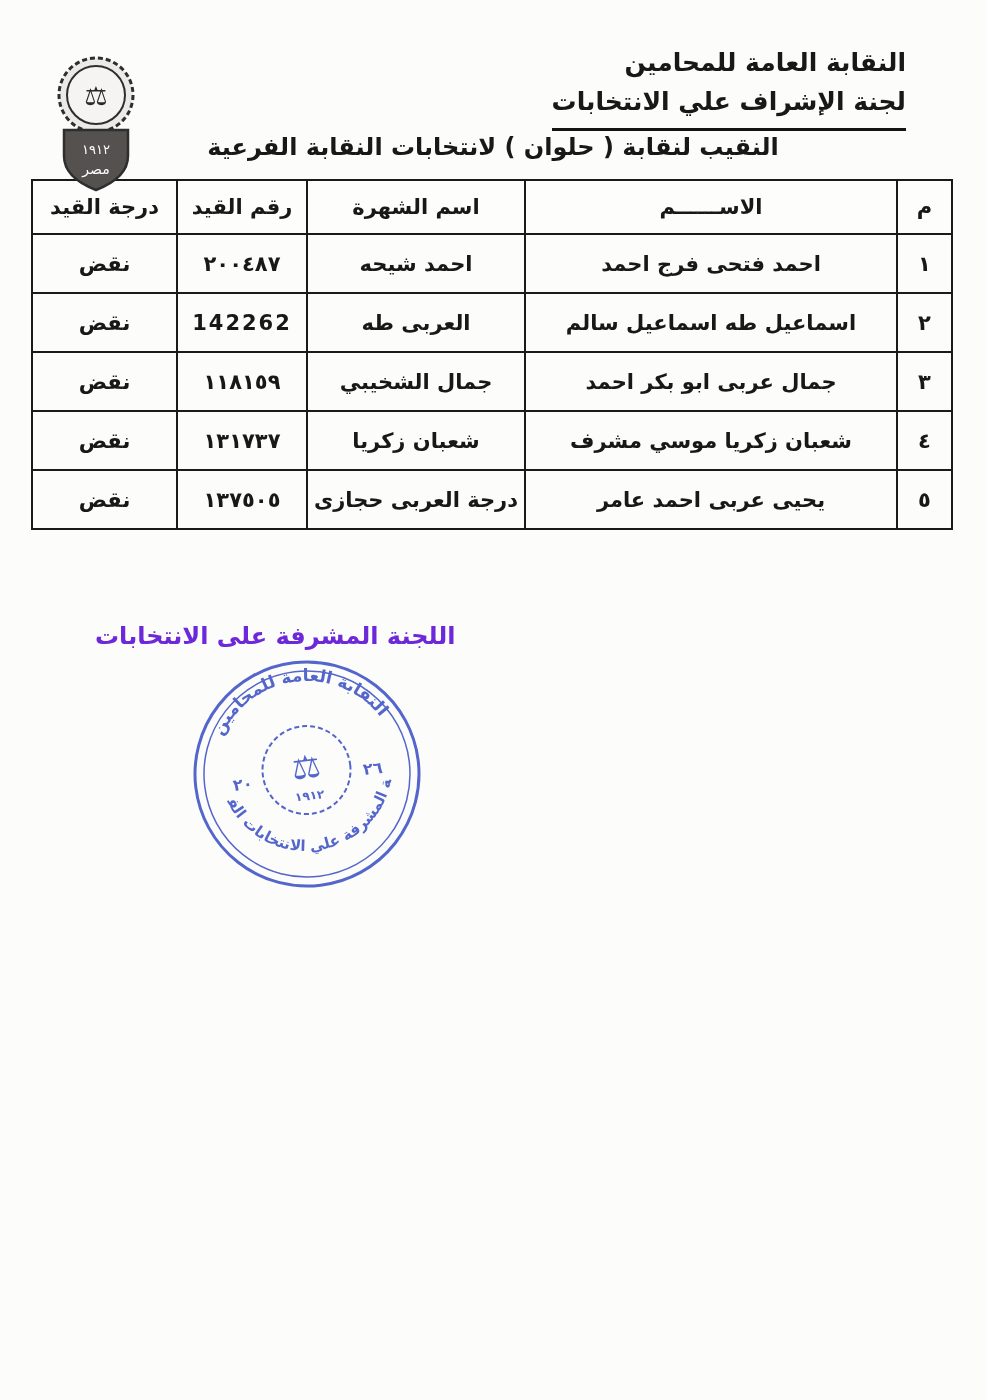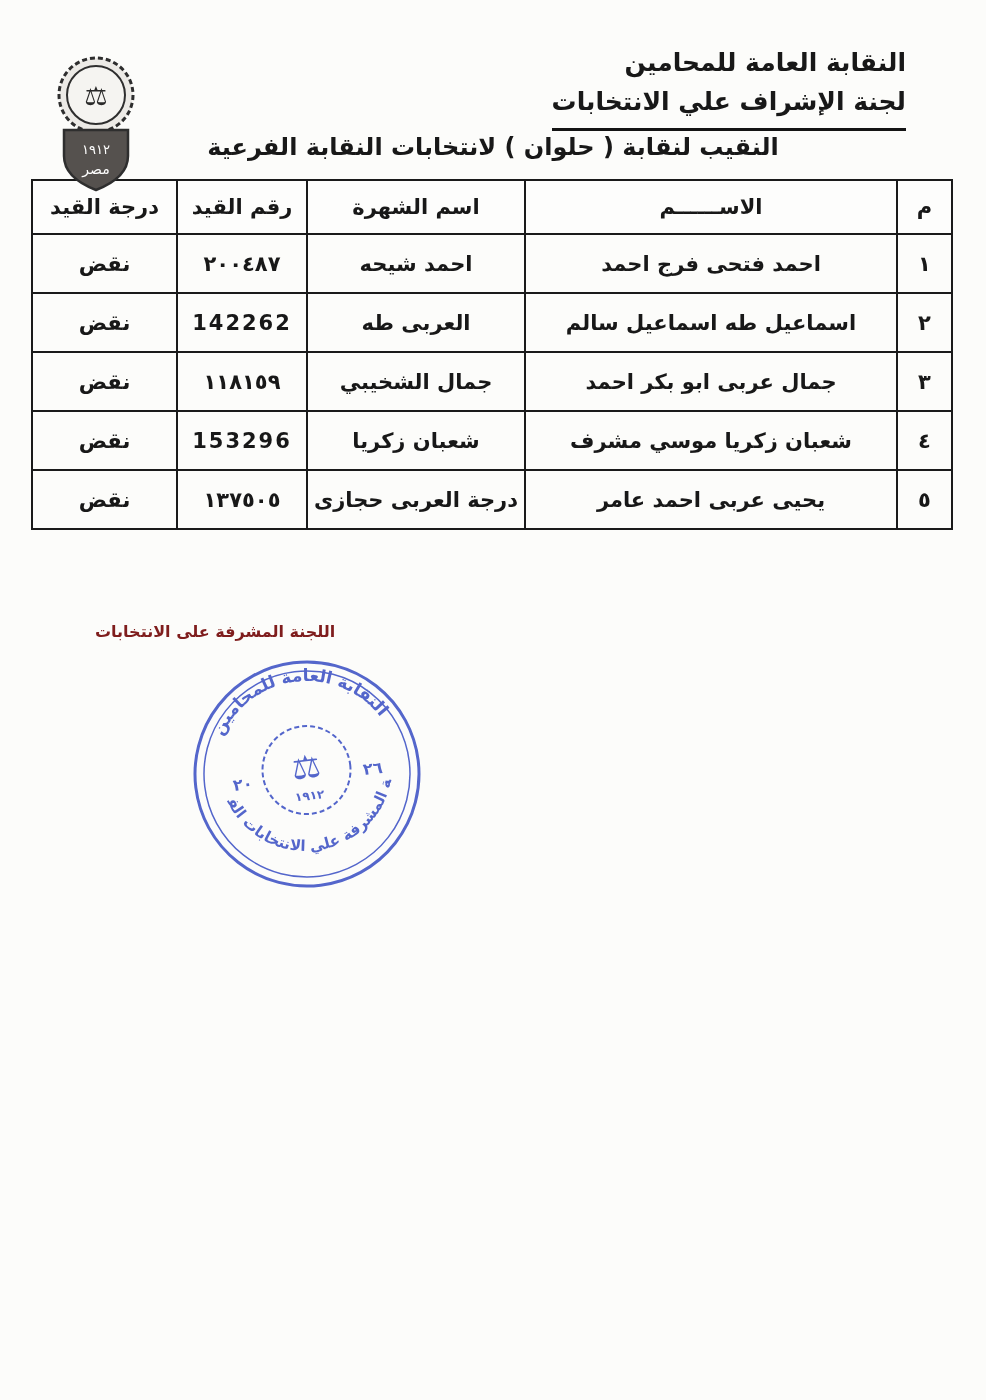--- a/index.html
+++ b/index.html
@@ -83,23 +83,23 @@
     font-size: 19px;
     letter-spacing: 2px;
   }
   td.cell-num {
     font-size: 19px;
   }
   .footer-label {
     position: absolute;
     top: 622px;
     left: 95px;
-    font-size: 16px;
-    font-weight: 700;
-    color: #7f1d1d;
+    font-size: 24px;
+    font-weight: 700;
+    color: #6d28d9;
   }
   .stamp {
     position: absolute;
     top: 648px;
     left: 176px;
     width: 262px;
     height: 252px;
     transform: rotate(-7deg);
     opacity: 0.88;
   }
@@ -166,21 +166,21 @@
         <td class="cell-num">٣</td>
         <td>جمال عربى ابو بكر احمد</td>
         <td>جمال الشخيبي</td>
         <td class="cell-reg">١١٨١٥٩</td>
         <td>نقض</td>
       </tr>
       <tr>
         <td class="cell-num">٤</td>
         <td>شعبان زكريا موسي مشرف</td>
         <td>شعبان زكريا</td>
-        <td class="cell-reg">153296</td>
+        <td class="cell-reg">١٣١٧٣٧</td>
         <td>نقض</td>
       </tr>
       <tr>
         <td class="cell-num">٥</td>
         <td>يحيى عربى احمد عامر</td>
         <td>درجة العربى حجازى</td>
         <td class="cell-reg">١٣٧٥٠٥</td>
         <td>نقض</td>
       </tr>
     </tbody>

